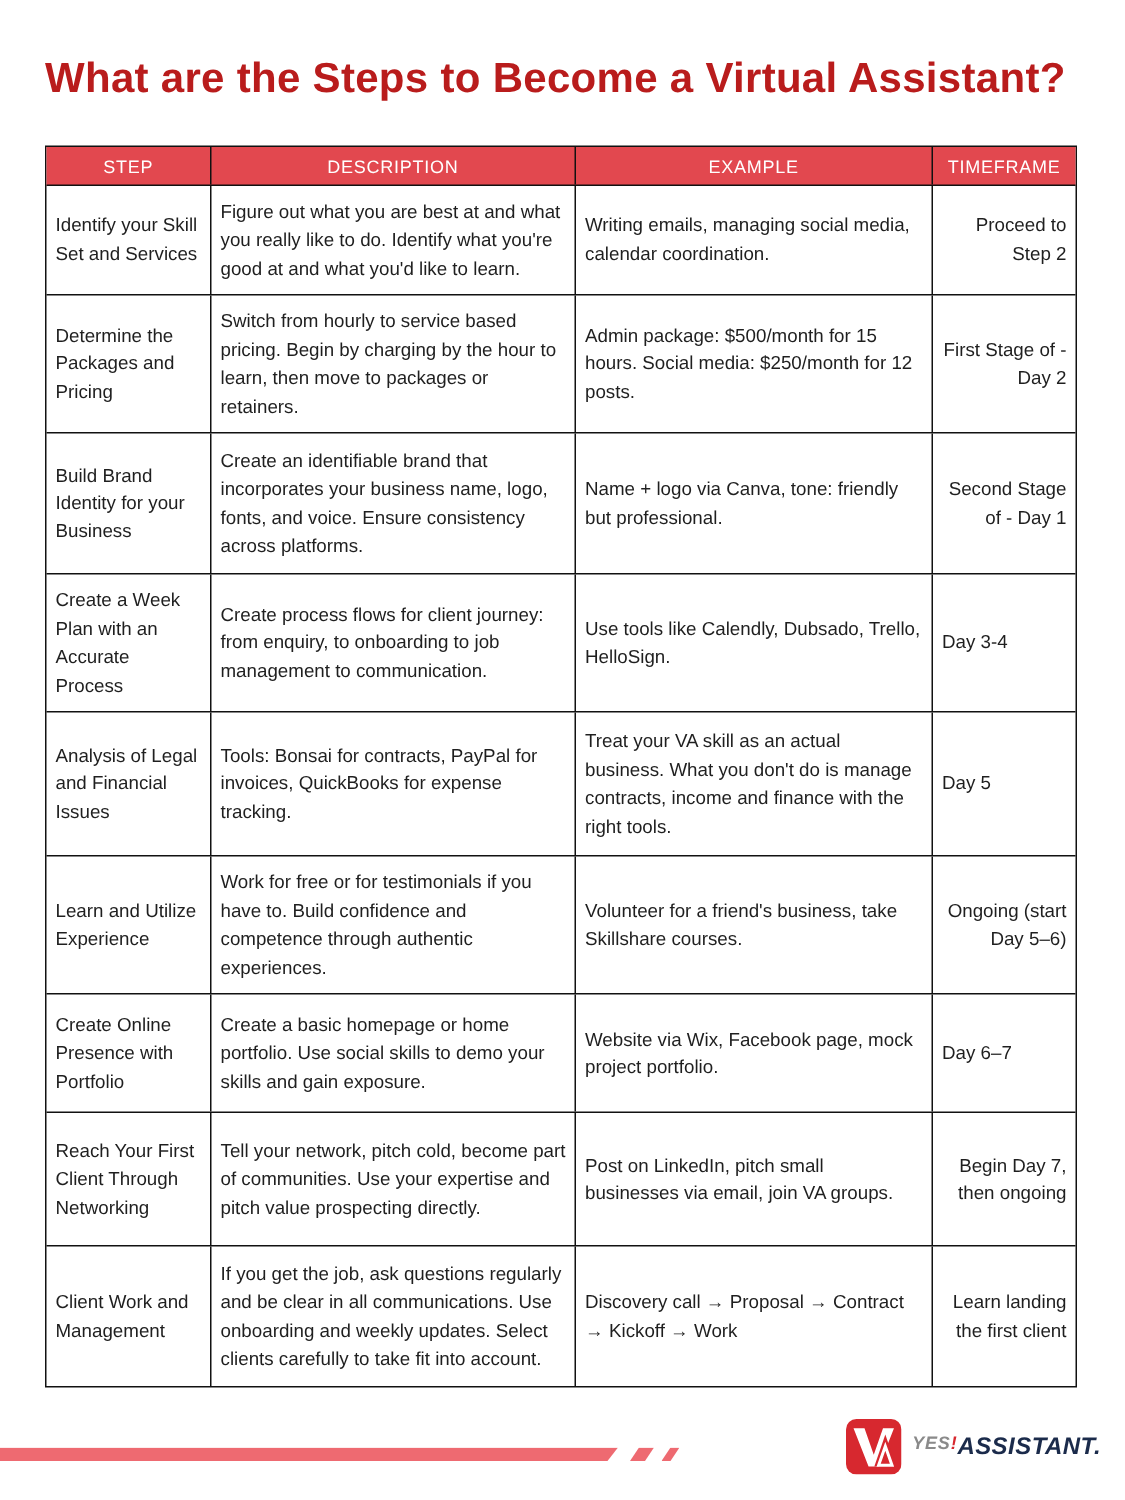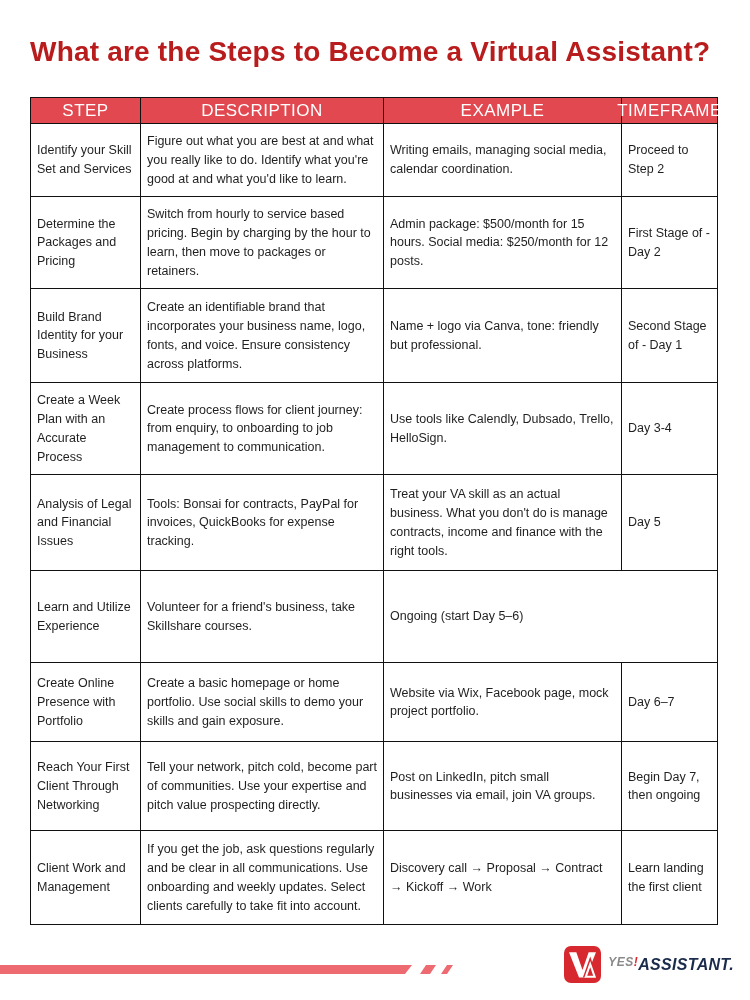--- a/index.html
+++ b/index.html
@@ -34,21 +34,21 @@
     grid-template-columns: 110px 243px 238px 95px;
     background: #E2484F;
     border-bottom: 1px solid #111;
     height: 26px;
   }
   .th {
     display: flex;
     align-items: center;
     justify-content: center;
     color: #ffffff;
-    font-size: 17px;
+    font-size: 12px;
     font-weight: 500;
     letter-spacing: 0.5px;
     border-right: 1px solid #111;
   }
   .th:last-child { border-right: none; }
   .trow {
     display: grid;
     grid-template-columns: 110px 243px 238px 95px;
     border-bottom: 1px solid #111;
   }
@@ -64,21 +64,21 @@
   .trow:nth-child(9) { min-height: 93px; }
   .cell {
     display: flex;
     align-items: center;
     padding: 8px 6px;
     font-size: 12.5px;
     line-height: 1.5;
     color: #1f1f1f;
     border-right: 1px solid #111;
   }
-  .cell:last-child { border-right: none; }
+  .cell:last-child { border-right: none; text-align: right; }
   .footer-stripe {
     position: absolute;
     left: 0;
     top: 965px;
     width: 412px;
     height: 9px;
     background: #EE6A71;
     -webkit-clip-path: polygon(0 0, 100% 0, calc(100% - 7px) 100%, 0 100%);
     clip-path: polygon(0 0, 100% 0, calc(100% - 7px) 100%, 0 100%);
   }
@@ -159,20 +159,21 @@
           <div class="cell">Day 3-4</div>
         </div>
         <div class="trow">
           <div class="cell">Analysis of Legal and Financial Issues</div>
           <div class="cell">Tools: Bonsai for contracts, PayPal for invoices, QuickBooks for expense tracking.</div>
           <div class="cell">Treat your VA skill as an actual business. What you don't do is manage contracts, income and finance with the right tools.</div>
           <div class="cell">Day 5</div>
         </div>
         <div class="trow">
           <div class="cell">Learn and Utilize Experience</div>
+          <div class="cell">Work for free or for testimonials if you have to. Build confidence and competence through authentic experiences.</div>
           <div class="cell">Volunteer for a friend's business, take Skillshare courses.</div>
           <div class="cell">Ongoing (start Day 5–6)</div>
         </div>
         <div class="trow">
           <div class="cell">Create Online Presence with Portfolio</div>
           <div class="cell">Create a basic homepage or home portfolio. Use social skills to demo your skills and gain exposure.</div>
           <div class="cell">Website via Wix, Facebook page, mock project portfolio.</div>
           <div class="cell">Day 6–7</div>
         </div>
         <div class="trow">

